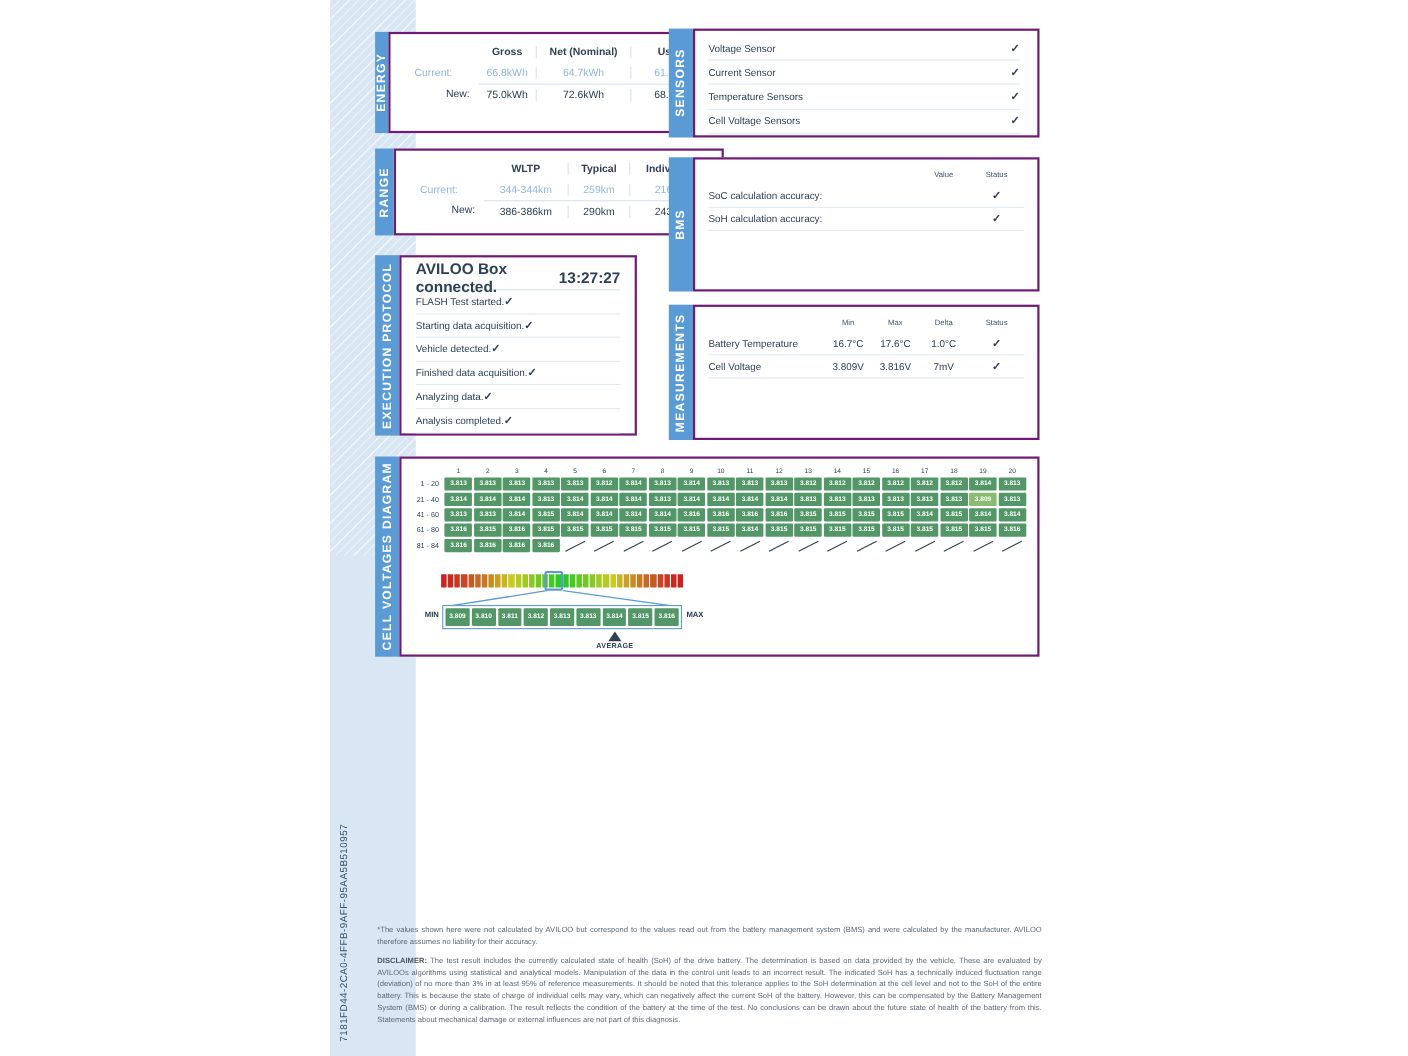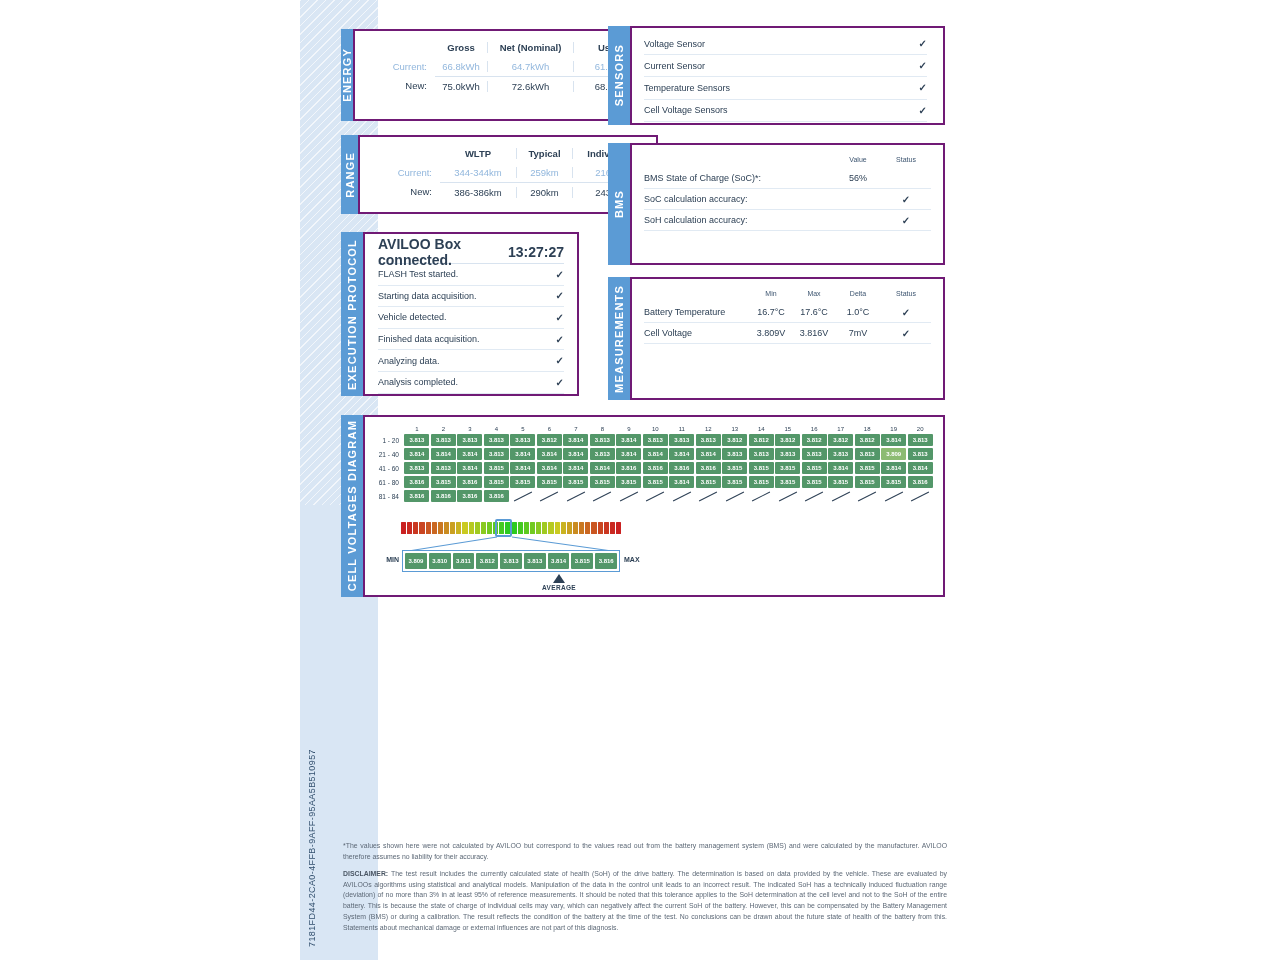--- a/index.html
+++ b/index.html
@@ -18,29 +18,29 @@
   .tab { width:22px; background:#5b9bd5; display:flex; align-items:center; justify-content:center; }
   .tab span { writing-mode:vertical-rl; transform:rotate(180deg); color:#ffffff; font-weight:bold; font-size:11px; letter-spacing:1.2px; white-space:nowrap; }
   .box { flex:1; background:#ffffff; border:2px solid #701a75; position:relative; }
 
   
   .mt { padding:7px 10px 0 6px; }
   .mt-row { display:flex; align-items:center; height:19px; }
   .mt-label { width:74px; text-align:right; padding-right:8px; font-size:9.5px; }
   .mt-cell { text-align:center; font-size:9.5px; }
   .mt-head .mt-cell { font-weight:bold; }
-  .mt-row.muted .mt-label, .mt-row.muted .mt-cell { color:#92b7dd; }
+  .mt-row.muted .mt-label, .mt-row.muted .mt-cell { color:#92b7dd;text-align:center; }
   .mt-vals { display:flex; flex:1; align-items:center; height:100%; }
   .mt-body2 .mt-vals { border-top:1px solid #d8e3ef; }
   .mt-vals .mt-cell + .mt-cell { border-left:1px solid #d8e3ef; }
 
   
   .proto { padding:6px 13px 0 13px; }
   .proto-head { display:flex; justify-content:flex-end; align-items:center; height:24px; font-weight:bold; font-size:14px; border-bottom:1px solid #d8e3ef; }
-  .proto-row { display:flex; justify-content:space-between; align-items:center; height:21.6px; font-size:9px; border-bottom:1px solid #e1eaf3; }
+  .proto-row { display:flex; align-items:center; height:21.6px; font-size:9px; border-bottom:1px solid #e1eaf3; }
 
   
   .slist { padding:5px 16px 0 12px; }
   .slist-row { display:flex; justify-content:space-between; align-items:center; height:22.2px; font-size:9px; border-bottom:1px solid #e1eaf3; }
 
   .check { font-weight:bold; font-size:10px; color:#2d4055; }
 
   
   .vt { padding:5px 12px 0 12px; }
   .vt-head { display:flex; align-items:center; height:18px; font-size:7px; color:#3d5570; }
@@ -237,25 +237,20 @@
         <span>BMS</span>
       </div>
     <div class="box">
       <div class="vt">
         <div class="vt-head">
           <span class="vt-label"></span>
           <span class="vt-c c-delta">Value</span>
           <span class="vt-c c-status">Status</span>
         </div>
         <div>
-            <div class="vt-row">
-              <span class="vt-label">BMS State of Charge (SoC)*:</span>
-              <span class="vt-c c-delta">56%</span>
-              <span class="vt-c c-status"></span>
-            </div>
             <div class="vt-row">
               <span class="vt-label">SoC calculation accuracy:</span>
               <span class="vt-c c-delta"></span>
               <span class="vt-c c-status check">✓</span>
             </div>
             <div class="vt-row">
               <span class="vt-label">SoH calculation accuracy:</span>
               <span class="vt-c c-delta"></span>
               <span class="vt-c c-status check">✓</span>
             </div>

